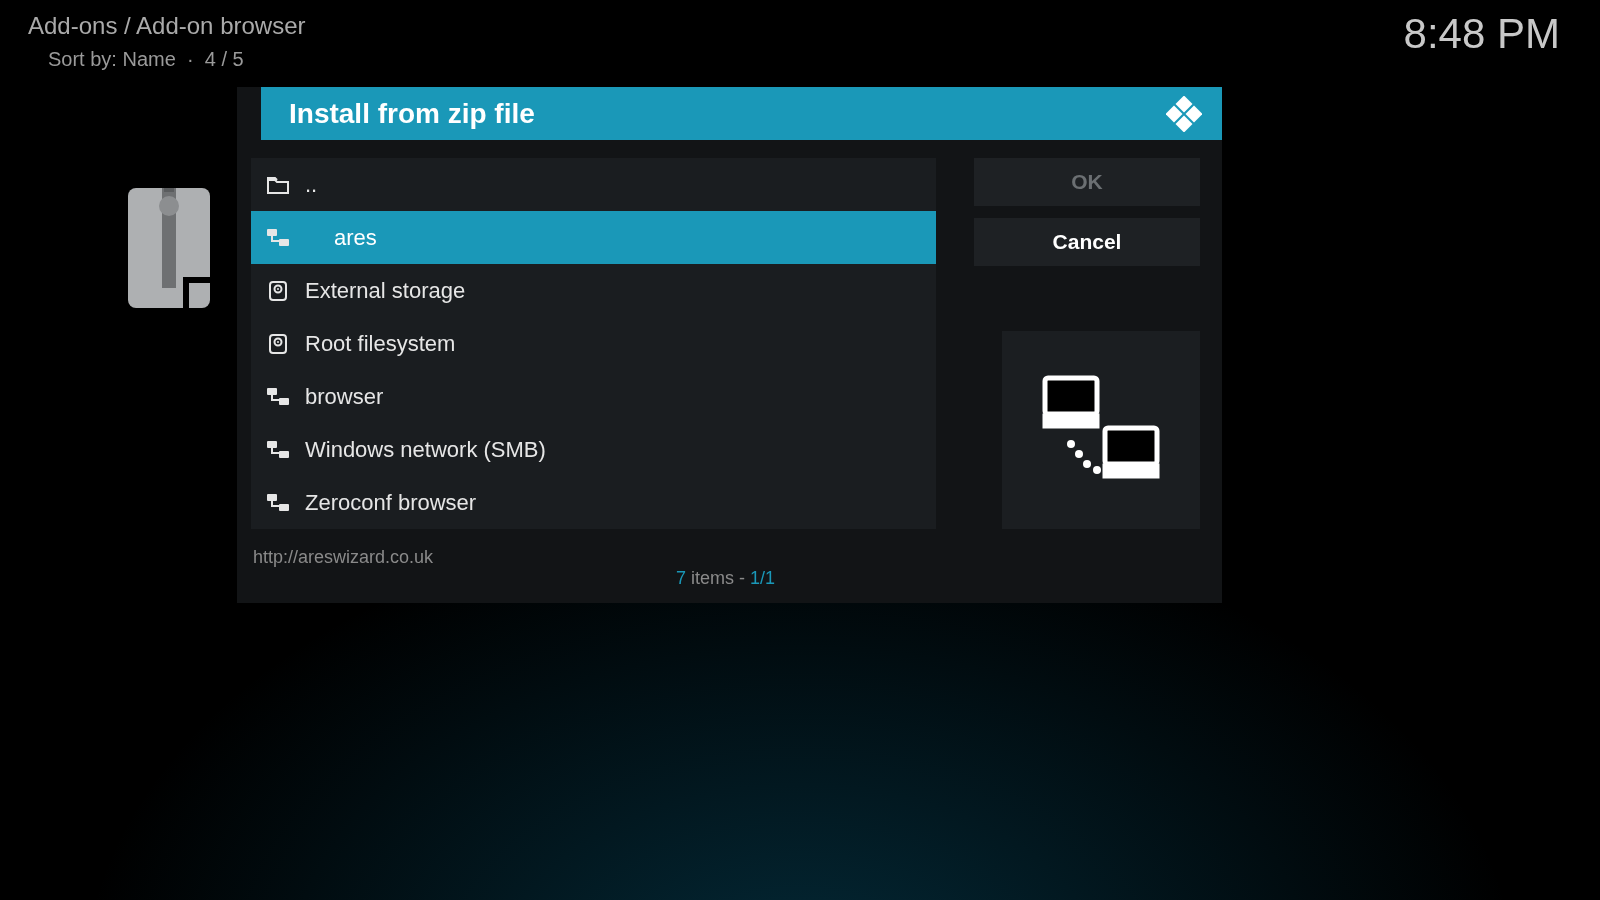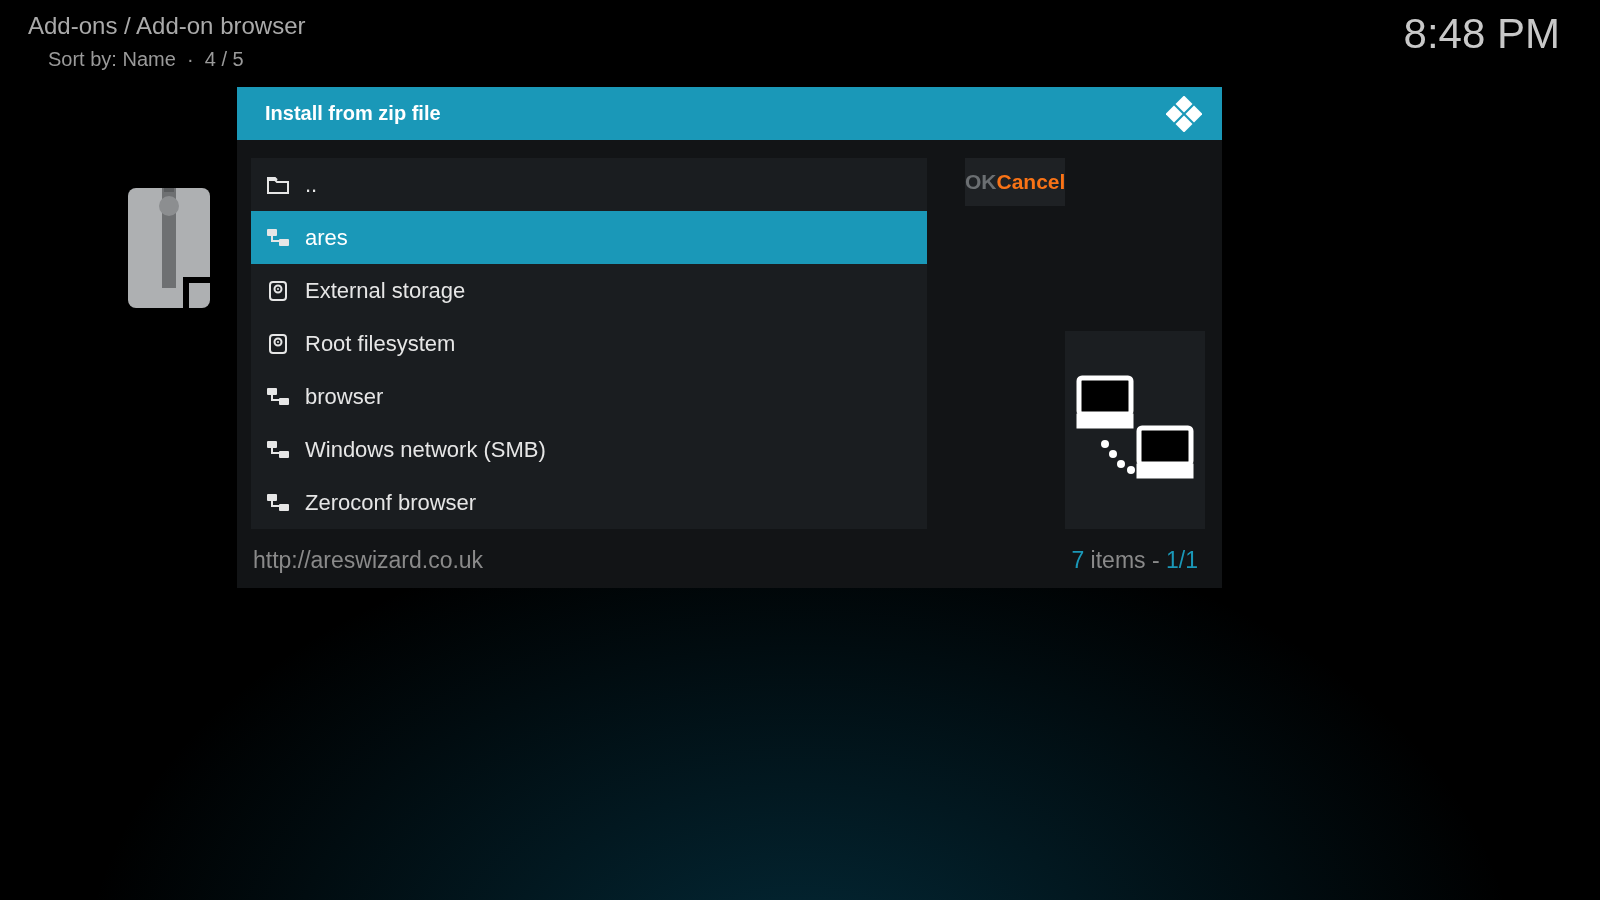--- a/index.html
+++ b/index.html
@@ -42,68 +42,70 @@
     left: 237px; top: 87px;
     width: 985px;
     background: #121416;
   }
   .dlg-title {
     height: 53px;
     background: #1A98B8;
     display: flex; align-items: center; justify-content: space-between;
     padding: 0 20px 0 28px;
     color: #fff;
-    font-size: 20px;
+    font-size: 28px;
     font-weight: 600;
+    margin-left: 24px;
   }
   .dlg-body {
     display: flex;
     padding: 18px 22px 12px 14px;
   }
   .list {
     width: 712px;
     background: #1a1d20;
   }
   .row {
     display: flex; align-items: center;
     height: 53px;
     padding-left: 14px;
     color: #e6e6e6;
     font-size: 22px;
   }
   .row .icon {
     width: 26px; display:flex; justify-content:center; align-items:center; margin-right:14px;
   }
-  .row.sel { background: #1A98B8; color: #fff; }
+  .row.sel { background: #1A98B8; color: #fff; gap: 29px; }
   .right {
     width: 235px;
     margin-left: 38px;
-    display: flex; flex-direction: row;
+    display: flex; flex-direction: column;
   }
   .btn {
     height: 48px;
     background: #1e2124;
     display:flex; align-items:center; justify-content:center;
     font-size: 21px;
     margin-bottom: 12px;
   }
   .btn.ok { color: #6b6f72; font-weight: 600;}
-  .btn.cancel { color: #f97316; font-weight: 600;}
+  .btn.cancel { color: #ffffff; font-weight: 600;}
   .preview {
     margin-top: auto;
     width: 198px; height: 198px;
     background: #1b1e21;
     align-self: flex-end;
     display:flex; align-items:center; justify-content:center;
   }
   .footer {
     display:flex; justify-content: space-between;
     padding: 6px 24px 14px 16px;
     color: #8a8a8a;
-    font-size: 23px;
+    font-size: 18px;
+    flex-direction: column;
   }
   .footer .right-txt { color:#8a8a8a;text-align:center; }
   .footer .hl { color:#1A98B8; }
   
   svg { display:block; }
 </style>
 </head>
 <body>
 
 <div class="breadcrumb">Add-ons / Add-on browser</div>

